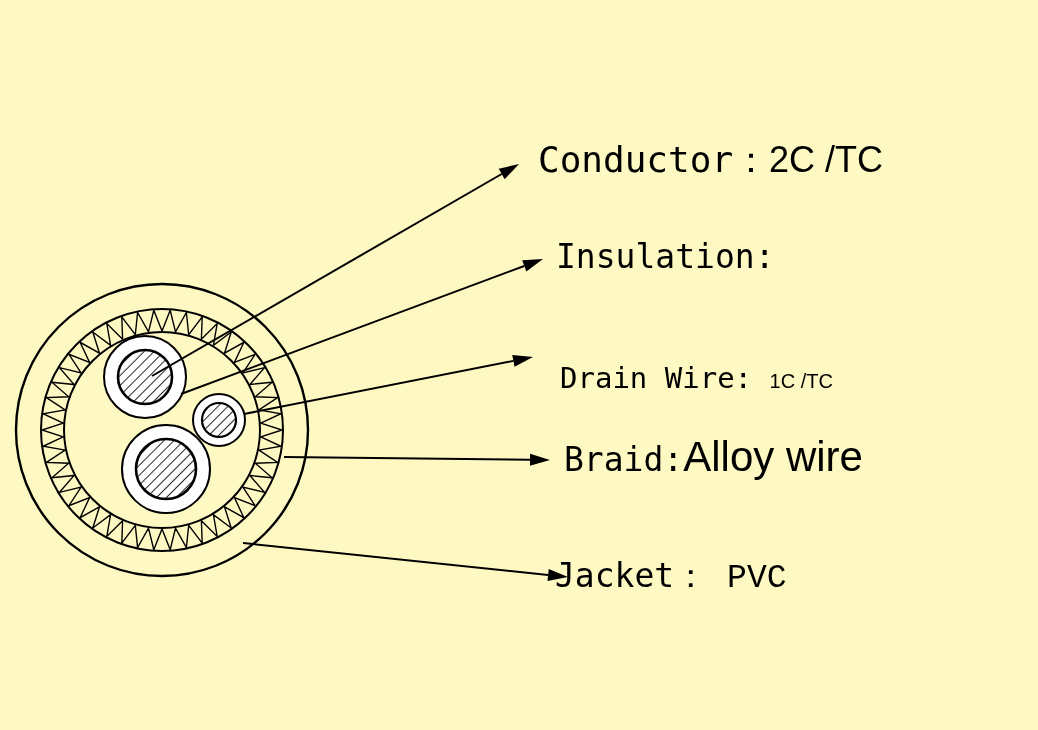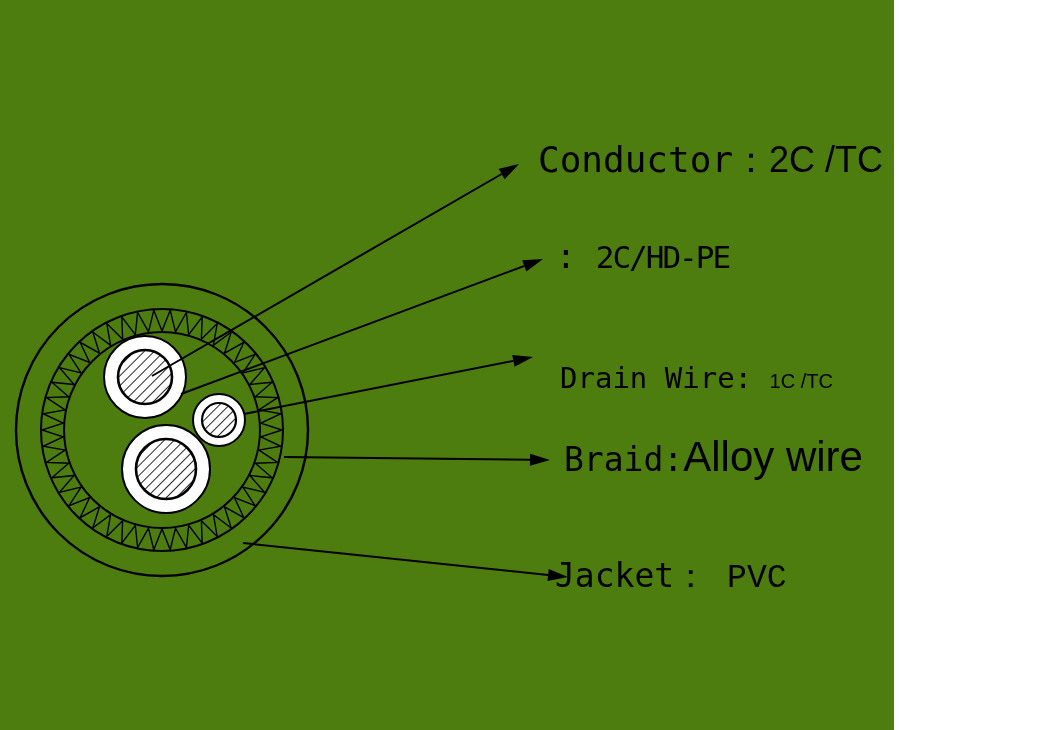--- a/index.html
+++ b/index.html
@@ -3,23 +3,23 @@
 <meta charset="utf-8">
 <style>
   html, body {
     margin: 0;
     padding: 0;
     background: #ffffff;
     font-family: "DejaVu Sans Mono", monospace;
   }
   .stage {
     position: relative;
-    width: 894px;
+    width: 1038px;
     height: 730px;
-    background: #4d7c0f;
+    background: #fef9c3;
     overflow: hidden;
   }
   .stage svg {
     position: absolute;
     left: 0;
     top: 0;
   }
   .label {
     position: absolute;
     white-space: pre;
@@ -87,21 +87,21 @@
         <line x1="243" y1="543" x2="548.1085535567946" y2="574.9190486797877" stroke="#000000" stroke-width="2"></line>
         <polygon points="568,577 547.484268160731,580.8864826127493 548.7328389528583,568.9516147468261" fill="#000000"></polygon>
       </g>
   </svg>
 
   <div class="label l1">
     <span class="lname">Conductor</span><span class="lsep">：</span><span class="lvalue">2C /TC</span>
   </div>
 
   <div class="label l2">
-    <span class="lsep">: </span><span class="lvalue">2C/HD-PE</span>
+    <span class="lname">Insulation</span><span class="lsep">: </span>
   </div>
 
   <div class="label l3">
     <span class="lname">Drain Wire</span><span class="lsep">: </span><span class="lvalue">1C /TC</span>
   </div>
 
   <div class="label l4">
     <span class="lname">Braid</span><span class="lsep">:</span><span class="lvalue">Alloy wire</span>
   </div>
 

